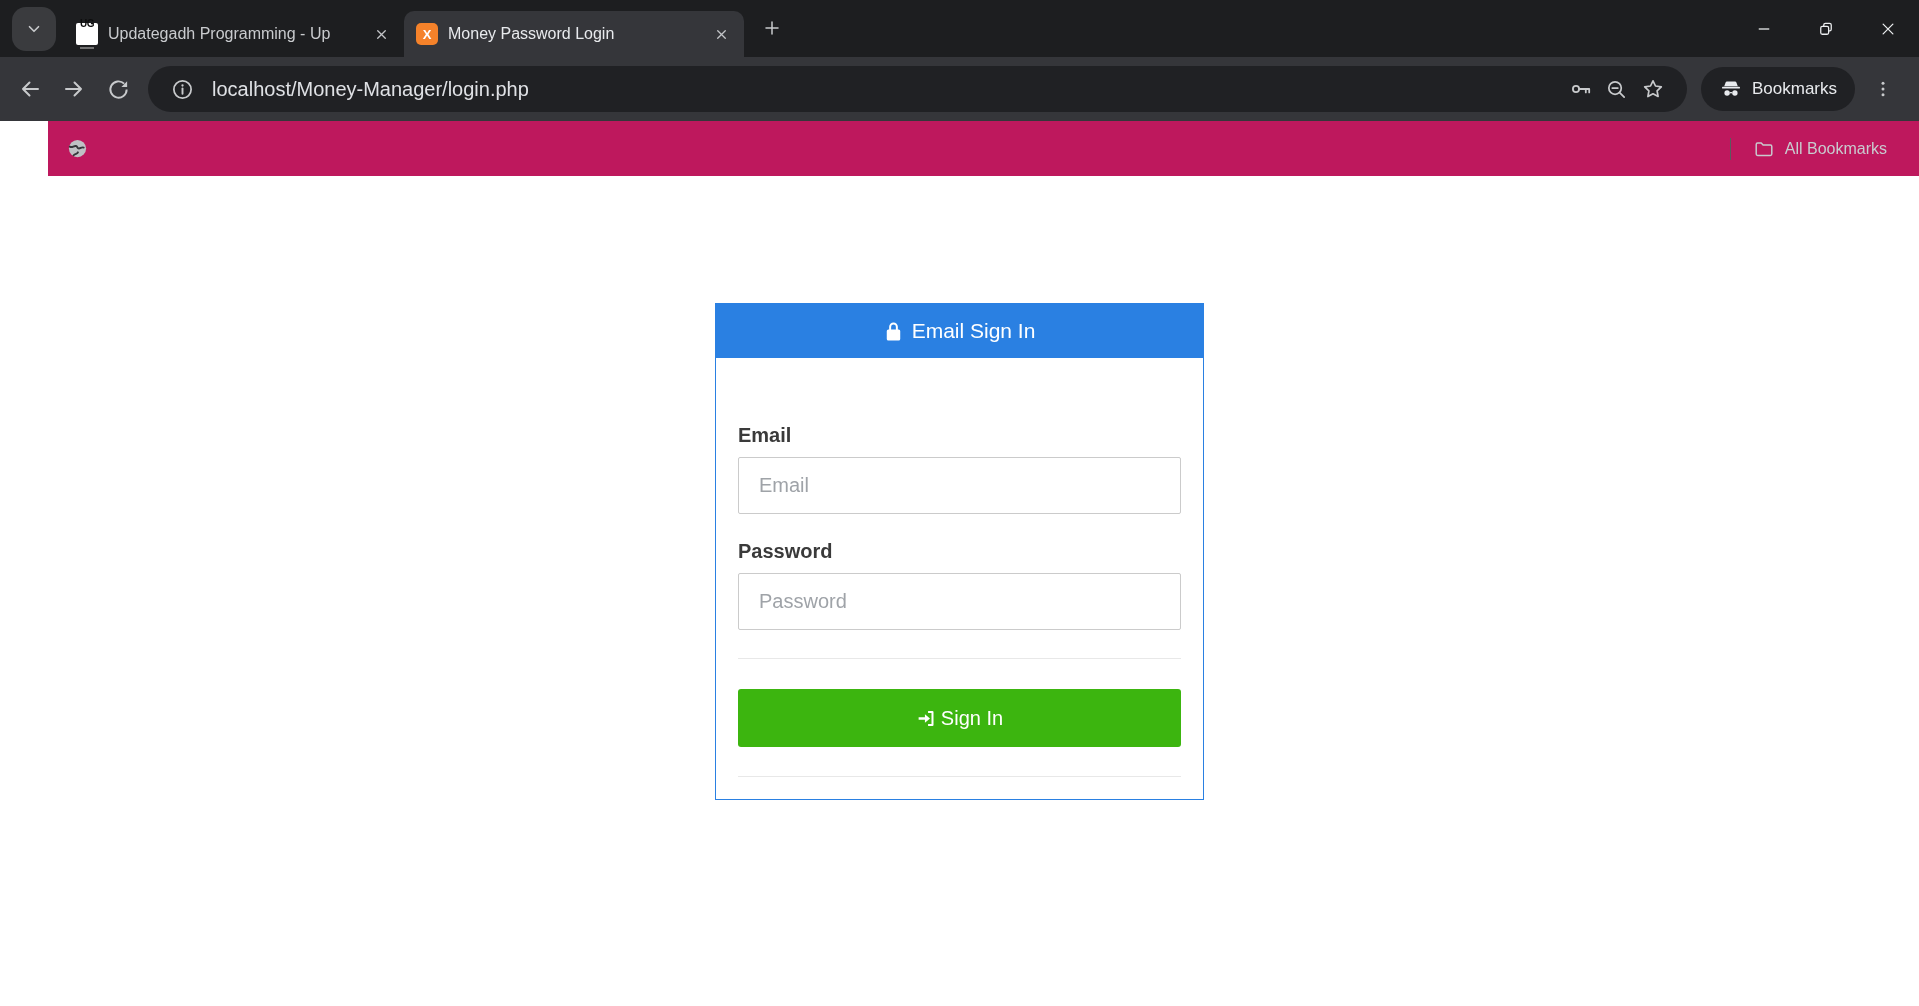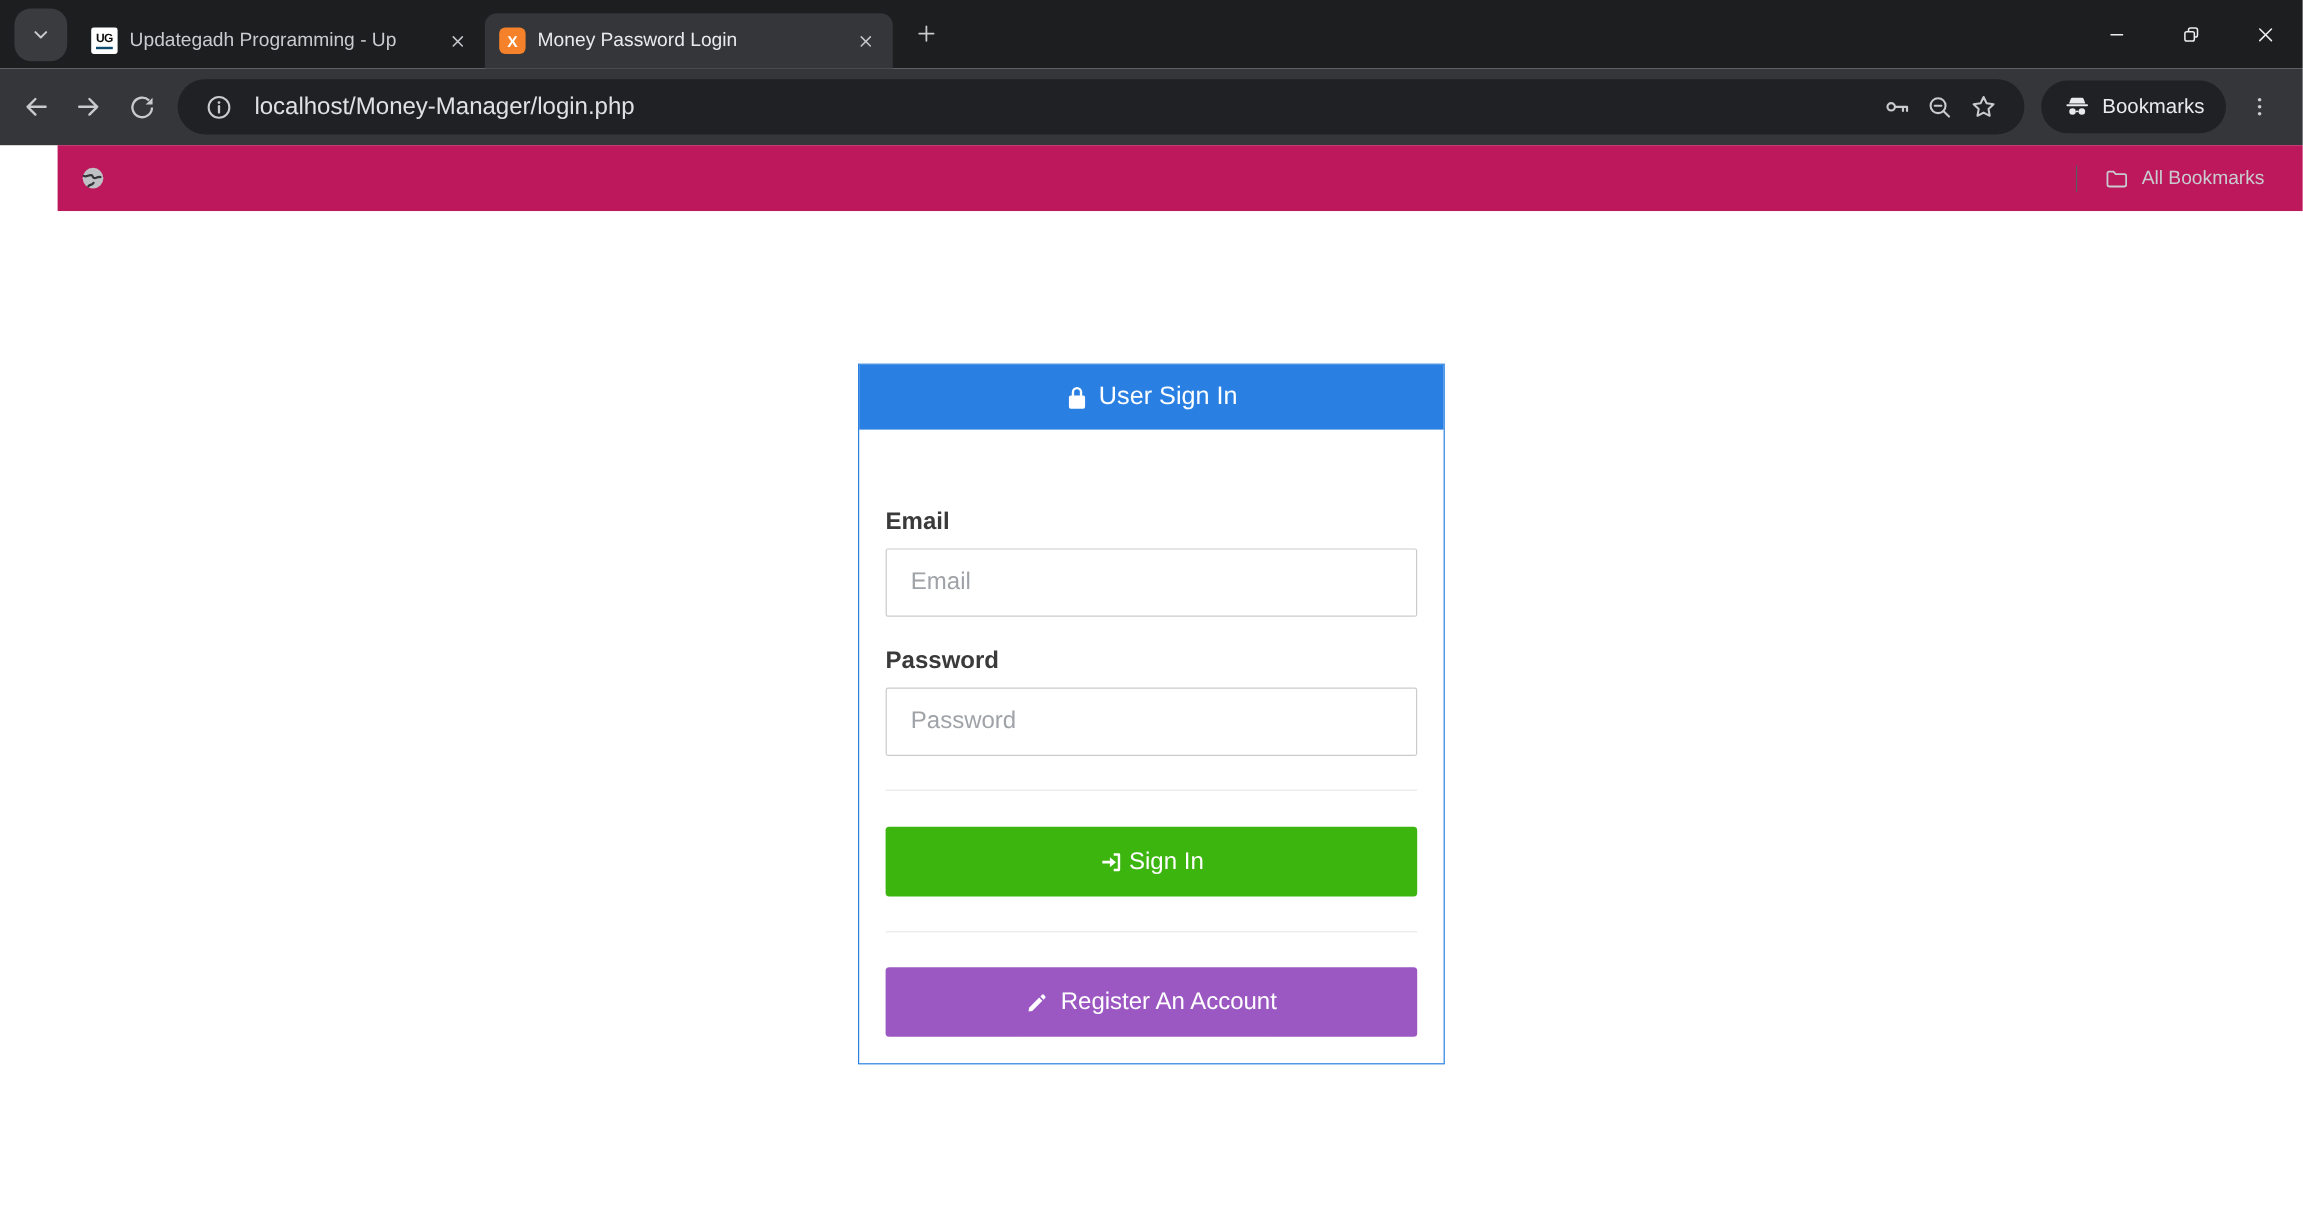--- a/index.html
+++ b/index.html
@@ -10,21 +10,21 @@
   .tabstrip { height:57px; background:#1d1e20; display:flex; align-items:flex-end; padding-left:10px; }
   .tab-search-btn { width:44px; height:44px; margin:0 8px 6px 2px; border-radius:14px; background:#3a3b3e;
     display:flex; align-items:center; justify-content:center; color:#c8cacc; flex:none; }
   .tab { width:340px; height:46px; display:flex; align-items:center; padding:0 10px 0 12px;
     color:#c9cbce; font-size:16px; flex:none; }
   .tab.active { background:#35363a; border-radius:10px 10px 0 0; color:#e8eaed; }
   .tab-title { flex:1; white-space:nowrap; overflow:hidden; margin:0 8px 0 10px; }
   .tab-close { width:26px; height:26px; border-radius:50%; display:flex; align-items:center; justify-content:center; color:#c3c5c8; flex:none; }
   .favicon { width:22px; height:22px; flex:none; display:flex; align-items:center; justify-content:center; }
   .favicon.ug { background:#ffffff; border-radius:2px; color:#0d0d0d; font-weight:800; font-size:10px; letter-spacing:-0.5px; }
-  .favicon.ug span { border-bottom:2px solid #0c4a6e; padding-bottom:1px; line-height:1; }
+  .favicon.ug span { border-bottom:2px solid #737373; padding-bottom:18px; line-height:1; }
   .favicon.xampp { background:#f5822a; border-radius:5px; color:#ffffff; font-weight:800; font-size:13px; }
   .new-tab-btn { width:36px; height:36px; margin:0 0 11px 10px; border-radius:50%; display:flex; align-items:center; justify-content:center; color:#c8cacc; flex:none; }
   .window-controls { margin-left:auto; display:flex; height:57px; }
   .win-btn { width:62px; height:100%; display:flex; align-items:center; justify-content:center; color:#eceef0; }
 
   .toolbar { height:64px; background:#35363a; display:flex; align-items:center; padding:0 16px 0 8px; }
   .nav-btn { width:44px; height:44px; display:flex; align-items:center; justify-content:center; color:#c8cacc; flex:none; }
   .omnibox { flex:1; height:46px; margin:0 14px 0 8px; background:#202124; border-radius:23px;
     display:flex; align-items:center; padding:16px 16px; }
   .omnibox-url { color:#dfe1e5; font-size:20px; margin-left:12px; white-space:nowrap; }
@@ -230,21 +230,21 @@
 </div>
 
 <div class="page">
   <div class="login-card">
     <div class="card-header">
       <span>
         <svg width="19" height="21" viewBox="0 0 24 26">
             <path d="M12 1.5a5.5 5.5 0 0 0-5.5 5.5v3.5H5.5A2 2 0 0 0 3.5 12.5v10a2 2 0 0 0 2 2h13a2 2 0 0 0 2-2v-10a2 2 0 0 0-2-2h-1V7A5.5 5.5 0 0 0 12 1.5zm-3 5.5a3 3 0 0 1 6 0v3.5H9z" fill="#ffffff"></path>
           </svg>
       </span>
-      <span>User Sign In</span>
+      <span>Email Sign In</span>
     </div>
     <div class="card-body">
 
       <label class="field-label">Email</label>
       <input class="text-input" type="text" placeholder="Email" style="">
 
       <label class="field-label second">Password</label>
       <input class="text-input" type="password" placeholder="Password" style="">
 
       <hr class="divider">
@@ -253,24 +253,16 @@
         <span>
           <svg width="21" height="21" viewBox="0 0 24 24">
               <path d="M13.8 3.5h5a1.2 1.2 0 0 1 1.2 1.2v14.6a1.2 1.2 0 0 1-1.2 1.2h-5v-2.3h3.9V5.8h-3.9zM3 10.7h7.2V7.2L16 12l-5.8 4.8v-3.5H3z" fill="#ffffff"></path>
             </svg>
         </span>
         <span>Sign In</span>
       </button>
 
       <hr class="divider second">
 
-      <button class="btn btn-register">
-        <span>
-          <svg width="19" height="19" viewBox="0 0 24 24">
-              <path d="M3.2 17.4L13.9 6.7l3.4 3.4L6.6 20.8l-3.9.5zM15.1 5.5l1.7-1.7a1.4 1.4 0 0 1 2 0l1.4 1.4a1.4 1.4 0 0 1 0 2l-1.7 1.7z" fill="#ffffff"></path>
-            </svg>
-        </span>
-        <span>Register An Account</span>
-      </button>
 
     </div>
   </div>
 </div>
 
 </body></html>

